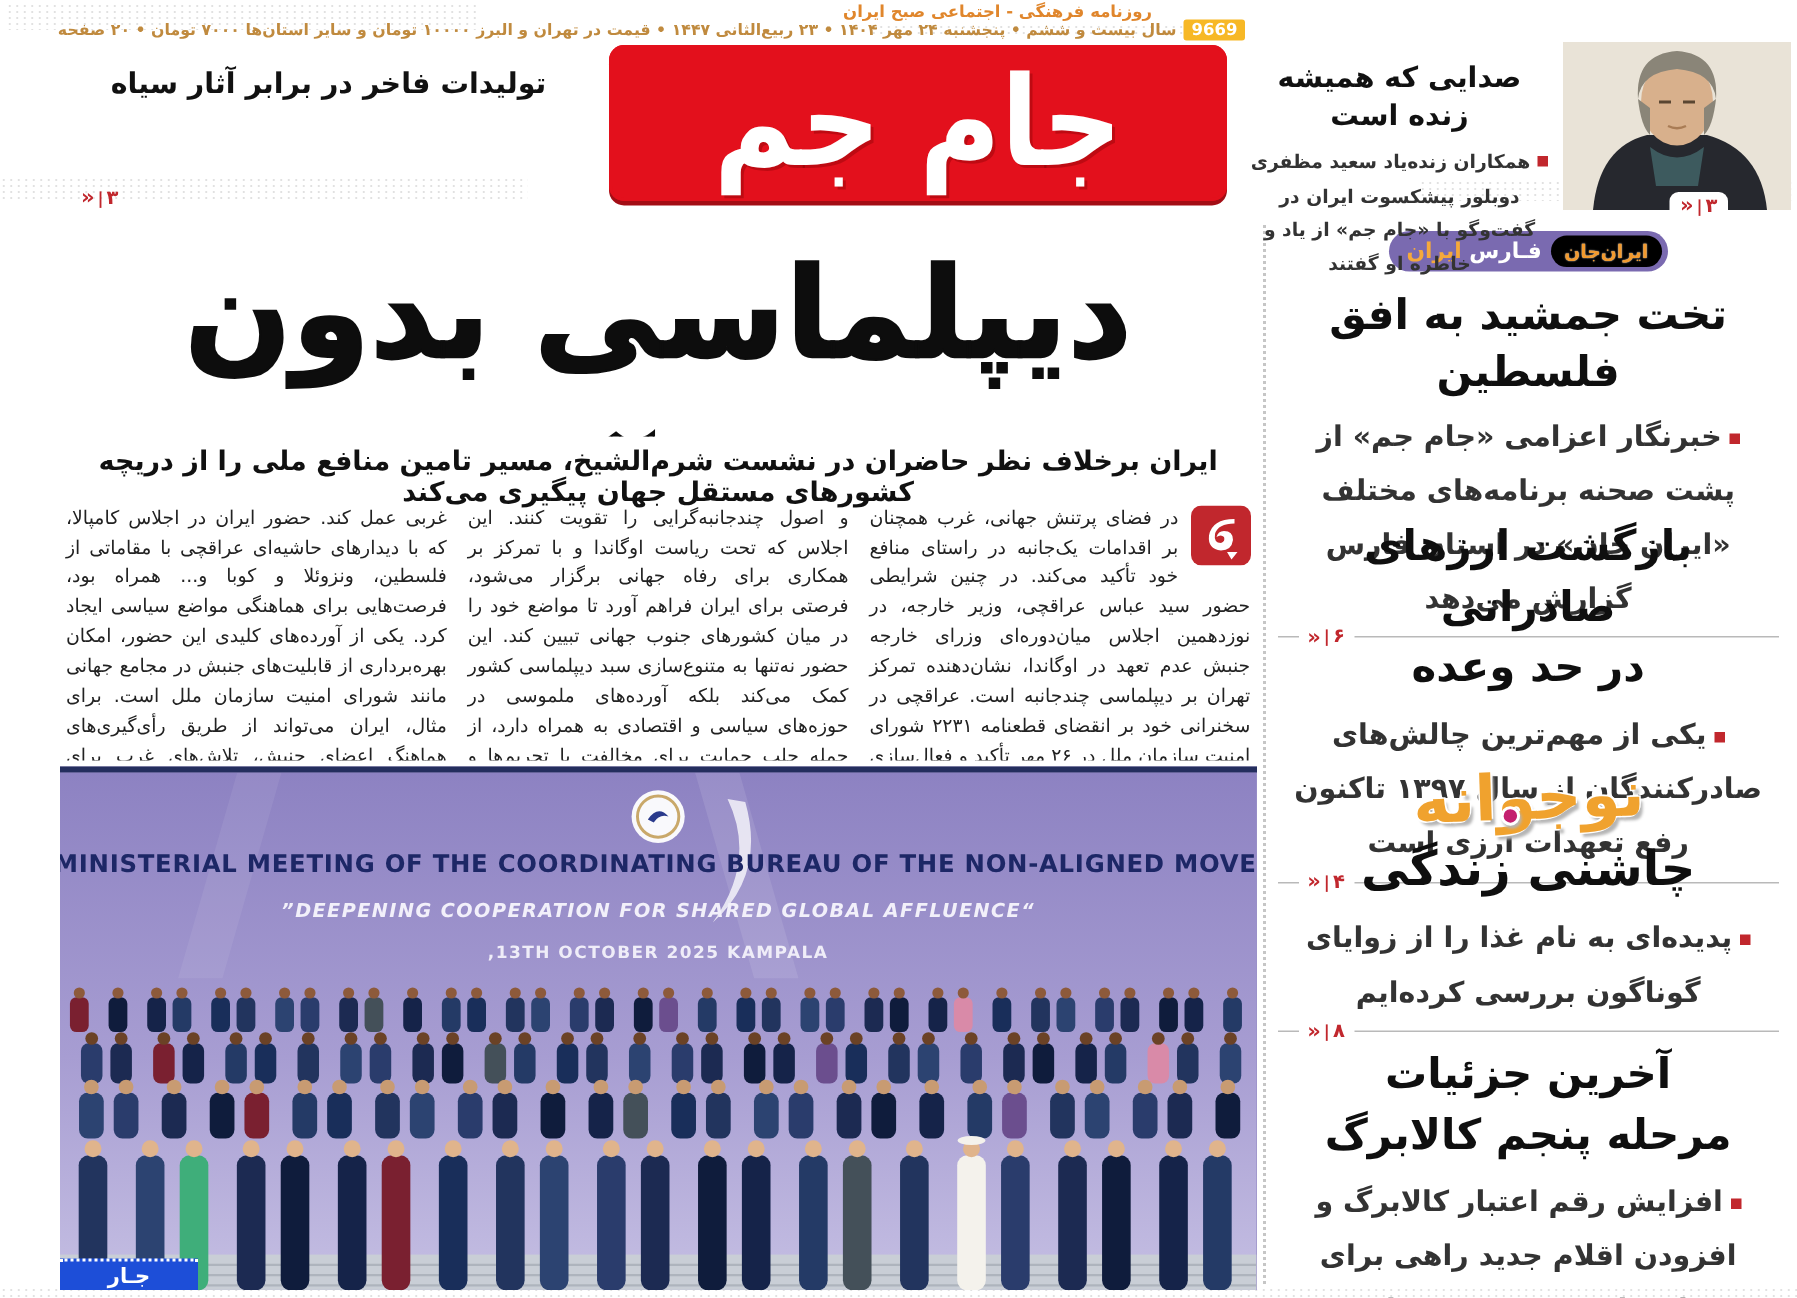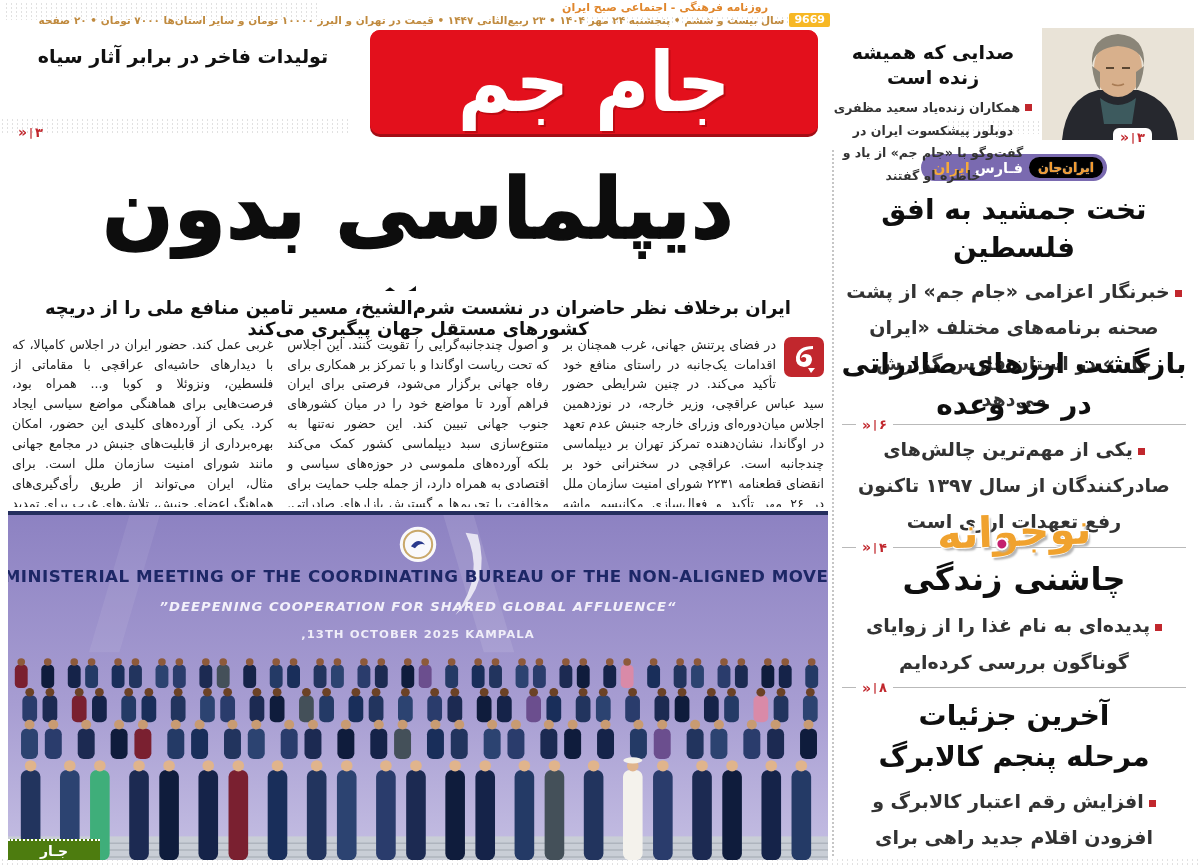--- a/index.html
+++ b/index.html
@@ -1,21 +1,21 @@
 <!DOCTYPE html>
 <html lang="fa" dir="rtl"><head>
 <meta charset="utf-8">
 <style>
   * { margin:0; padding:0; box-sizing:border-box; }
   html,body { background:#ffffff; }
   body {
     width:1198px; height:865px; overflow:hidden; position:relative;
     font-family:"DejaVu Sans", sans-serif; direction:rtl; color:#1a1a1a;
   }
-  .page { width:1198px; height:865px; position:relative; background:#fff; }
+  .page { width:1198px; height:865px; position:relative; background:#fff;padding-left:36px; }
 
   
   .halftone {
     position:absolute;
     background-image: radial-gradient(circle, #c9c9c9 0.8px, transparent 1px);
     background-size:5px 4px; opacity:.55; pointer-events:none;
   }
   .ht-topleft  { left:4px;  top:2px;   width:315px; height:18px; }
   .ht-topmid   { right:368px; top:16px; width:250px; height:8px; }
   .ht-left2    { left:0;   top:118px; width:352px; height:16px; }
@@ -99,21 +99,21 @@
   }
 
   
   .photo-wrap {
     margin-top:4px; height:352px; position:relative;
     border-top:4px solid #242e5e; overflow:hidden; background:#9a90c8;
   }
   .photo-wrap svg { display:block; width:100%; height:100%; }
   .corner-label {
     position:absolute; left:0; bottom:0; width:92px; height:21px;
-    background:#4d7c0f; color:#fff; font-weight:bold; font-size:14px;
+    background:#1d4ed8; color:#fff; font-weight:bold; font-size:14px;
     display:flex; align-items:center; justify-content:center;
     letter-spacing:6px; border-top:2px dotted #fff;
   }
 
   
   .sidebar { width:356px; display:flex; flex-direction:column; padding:4px 6px 6px 2px; }
   .side-sec { display:flex; flex-direction:column; text-align:center; }
   .sec-1 { height:182px; } .sec-2 { height:176px; } .sec-3 { height:178px; } .sec-4 { height:170px; }
   .side-headline { font-size:28px; font-weight:bold; color:#0f0f0f; line-height:1.35; }
   .side-sub { margin-top:6px; font-size:19px; font-weight:bold; color:#333; line-height:1.9; padding:0 6px; }

